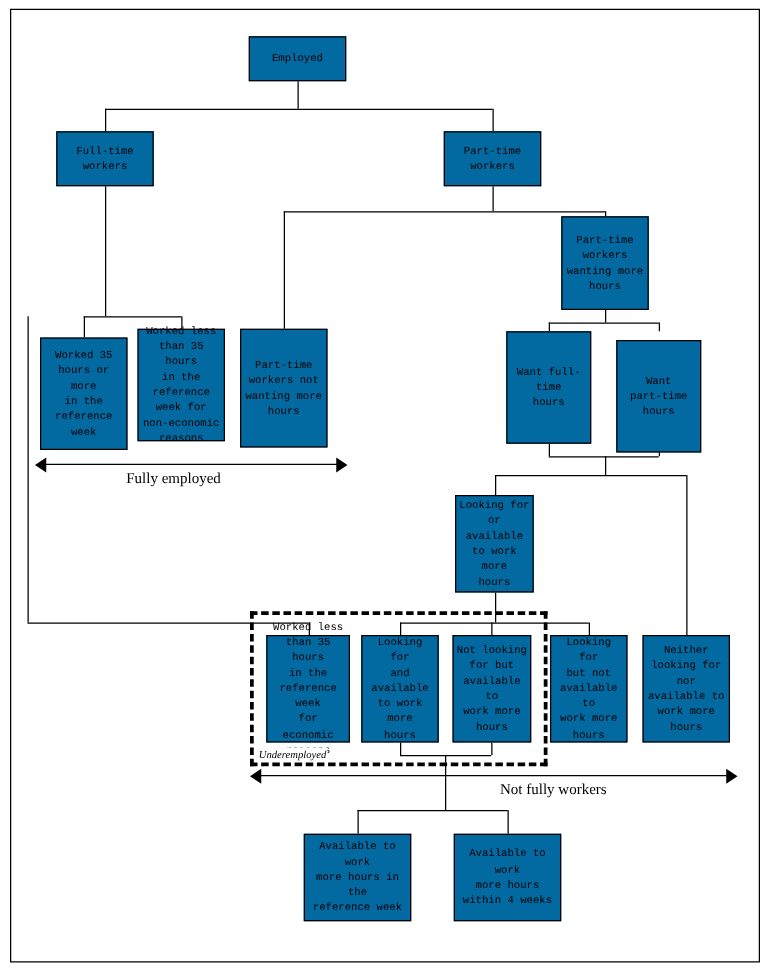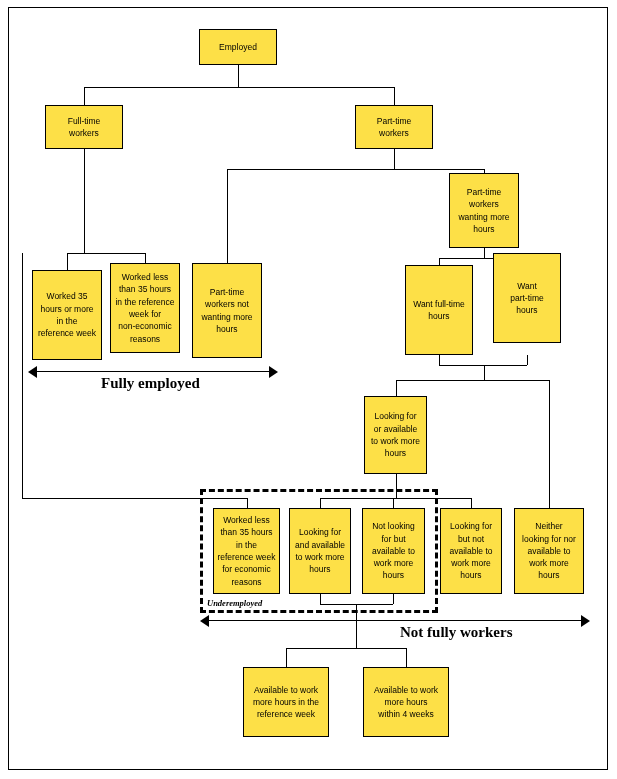--- a/index.html
+++ b/index.html
@@ -22,31 +22,31 @@
     top: 7px;
     width: 600px;
     height: 763px;
     border: 1px solid #000;
     box-sizing: border-box;
   }
   .node {
     position: absolute;
     box-sizing: border-box;
     border: 1px solid #000;
-    background: #fde047;
+    background: #0369a1;
     display: flex;
     align-items: center;
     justify-content: center;
     text-align: center;
     font-size: 8.5px;
     line-height: 1.45;
     color: #000;
     padding: 2px 2px;
     z-index: 5;
-    font-family: Liberation Sans, sans-serif;
+    font-family: Liberation Mono, monospace;
   }
   .node span { display: block; width: 100%; }
 
   
   .hline {
     position: absolute;
     height: 0;
     border-top: 1px solid #000;
     z-index: 2;
   }
@@ -91,31 +91,31 @@
   .arrowbar .head.left {
     left: 0;
     border-right: 9px solid #000;
   }
   .arrowbar .head.right {
     right: 0;
     border-left: 9px solid #000;
   }
   .arrow-label {
     position: absolute;
-    font-weight: bold;
-    font-size: 15px;
+    font-weight: normal;
+    font-size: 12px;
     color: #000;
     white-space: nowrap;
     z-index: 7;
     font-family: "Liberation Serif", "DejaVu Serif", serif;
   }
   .group-label {
     position: absolute;
     font-style: italic;
-    font-weight: bold;
+    font-weight: normal;
     font-size: 8.5px;
     color: #000;
     white-space: nowrap;
     z-index: 7;
     background: #fff;
     padding: 0 1px;
     font-family: "Liberation Serif", "DejaVu Serif", serif;
   }
 </style>
 </head>
@@ -150,21 +150,21 @@
   </div>
 
   <div class="node" style="left:192px; top:263px; width:70px; height:95px;">
     <span>Part-time<br>workers not<br>wanting more<br>hours</span>
   </div>
 
   <div class="node" style="left:405px; top:265px; width:68px; height:90px;">
     <span>Want full-time<br>hours</span>
   </div>
 
-  <div class="node" style="left:493px; top:253px; width:68px; height:90px;">
+  <div class="node" style="left:493px; top:272px; width:68px; height:90px;">
     <span>Want<br>part-time<br>hours</span>
   </div>
 
   <div class="node" style="left:364px; top:396px; width:63px; height:78px;">
     <span>Looking for<br>or available<br>to work more<br>hours</span>
   </div>
 
   <div class="node" style="left:213px; top:508px; width:67px; height:86px;">
     <span>Worked less<br>than 35 hours<br>in the<br>reference week<br>for economic<br>reasons</span>
   </div>

